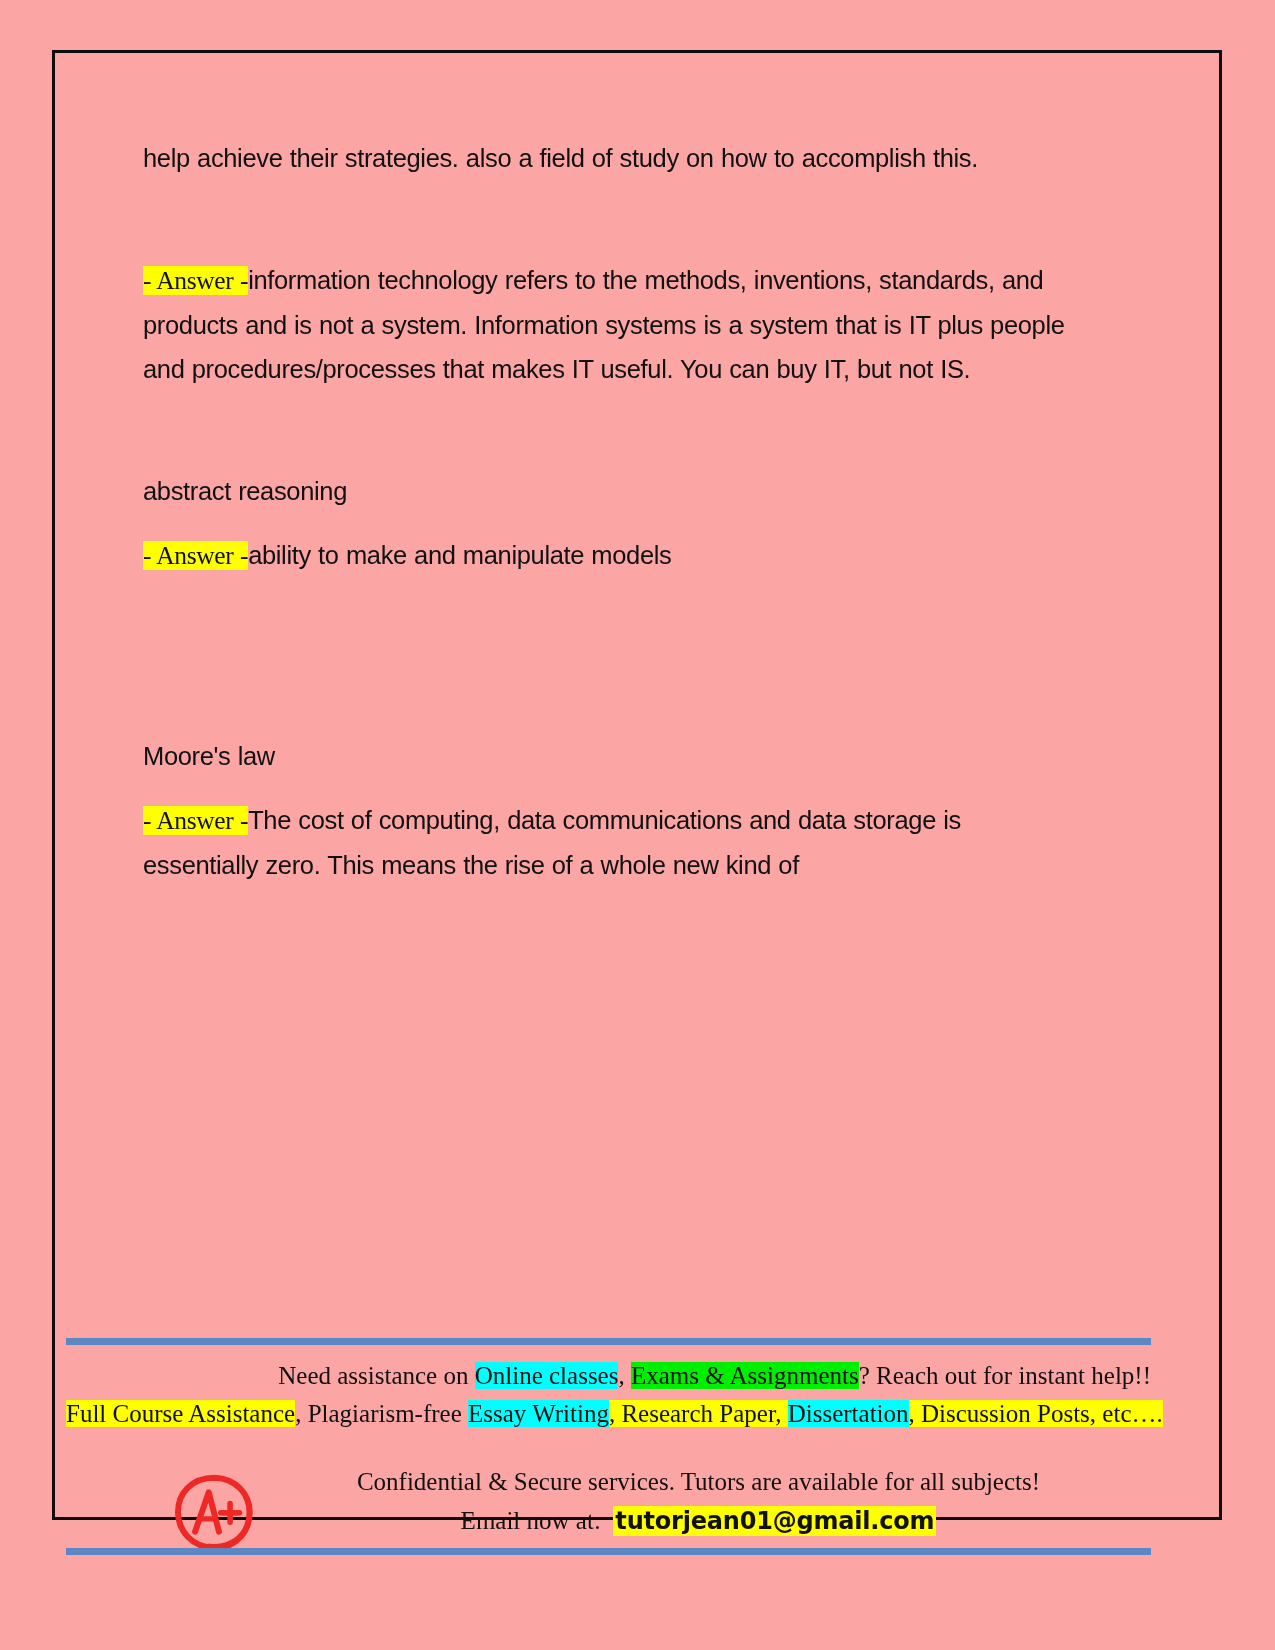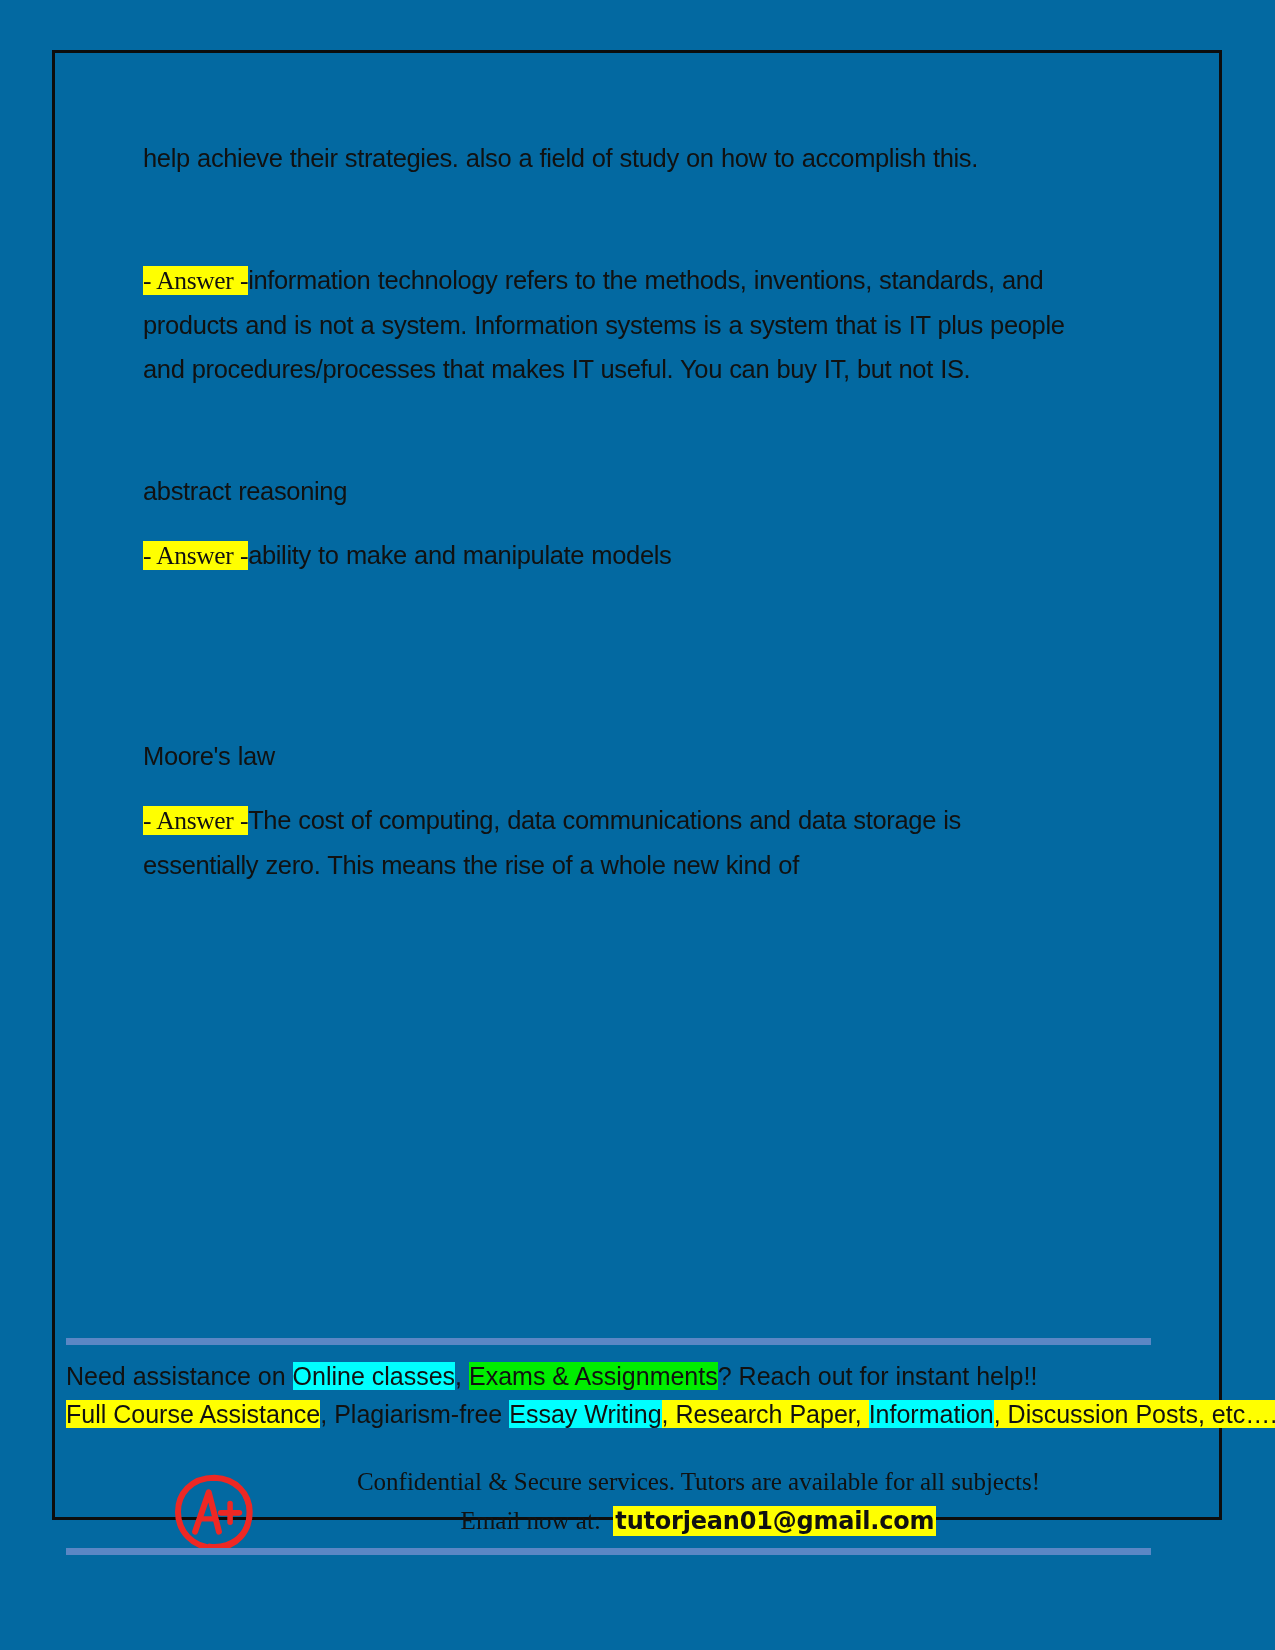--- a/index.html
+++ b/index.html
@@ -12,21 +12,21 @@
     height: 1650px;
     font-family: "Liberation Sans", sans-serif;
     -webkit-font-smoothing: antialiased;
   }
 
   #page {
     position: absolute;
     left: 0; top: 0;
     width: 1275px;
     height: 1650px;
-    background: #0369a1;
+    background: #fca5a5;
     overflow: hidden;
   }
 
   
   #page-frame {
     position: absolute;
     left: 52px;
     top: 50px;
     width: 1170px;
     height: 1470px;
@@ -81,22 +81,22 @@
     width: 100%;
   }
   .rule.bottom {
     position: absolute;
     left: 66px;
     top: 1548px;
     width: 1085px;
   }
 
   .promo-wrap {
-    text-align: left;
-    font-family: Liberation Sans, sans-serif;
+    text-align: right;
+    font-family: Liberation Serif, serif;
     color: #111111;
   }
 
   .promo-line1 {
     font-size: 25px;
     line-height: 34px;
     padding-top: 14px;
     white-space: nowrap;
   }
   .promo-line2 {
@@ -188,21 +188,21 @@
   </div>
 
   <div id="footer">
 
     <div class="rule"></div>
 
     <div class="promo-wrap">
 
       <div class="promo-line1"><span>Need assistance on </span><span class="hl-cyan">Online classes</span><span>, </span><span class="hl-green">Exams &amp; Assignments</span><span>? Reach out for instant help!!</span></div>
 
-      <div class="promo-line2"><span class="hl-yel">Full Course Assistance</span><span>, Plagiarism-free </span><span class="hl-cyan">Essay Writing</span><span class="hl-yel">, Research Paper, </span><span class="hl-cyan">Information</span><span class="hl-yel">, Discussion Posts, etc….</span></div>
+      <div class="promo-line2"><span class="hl-yel">Full Course Assistance</span><span>, Plagiarism-free </span><span class="hl-cyan">Essay Writing</span><span class="hl-yel">, Research Paper, </span><span class="hl-cyan">Dissertation</span><span class="hl-yel">, Discussion Posts, etc….</span></div>
     </div>
 
     <div id="footer-lower">
 
       <div id="logo">
         <svg viewBox="0 0 100 96" width="86" height="82" aria-hidden="true">
 
           <path d="M52 8 C24 8 9 27 9 48 C9 70 26 90 52 90 C78 90 93 70 93 48 C93 27 77 9 52 8 Z" fill="none" stroke="#ee2824" stroke-width="7" stroke-linecap="round"></path>
           <path d="M88 30 C95 44 94 62 84 74 C74 86 58 90 46 88" fill="none" stroke="#ee2824" stroke-width="6" stroke-linecap="round"></path>
 

